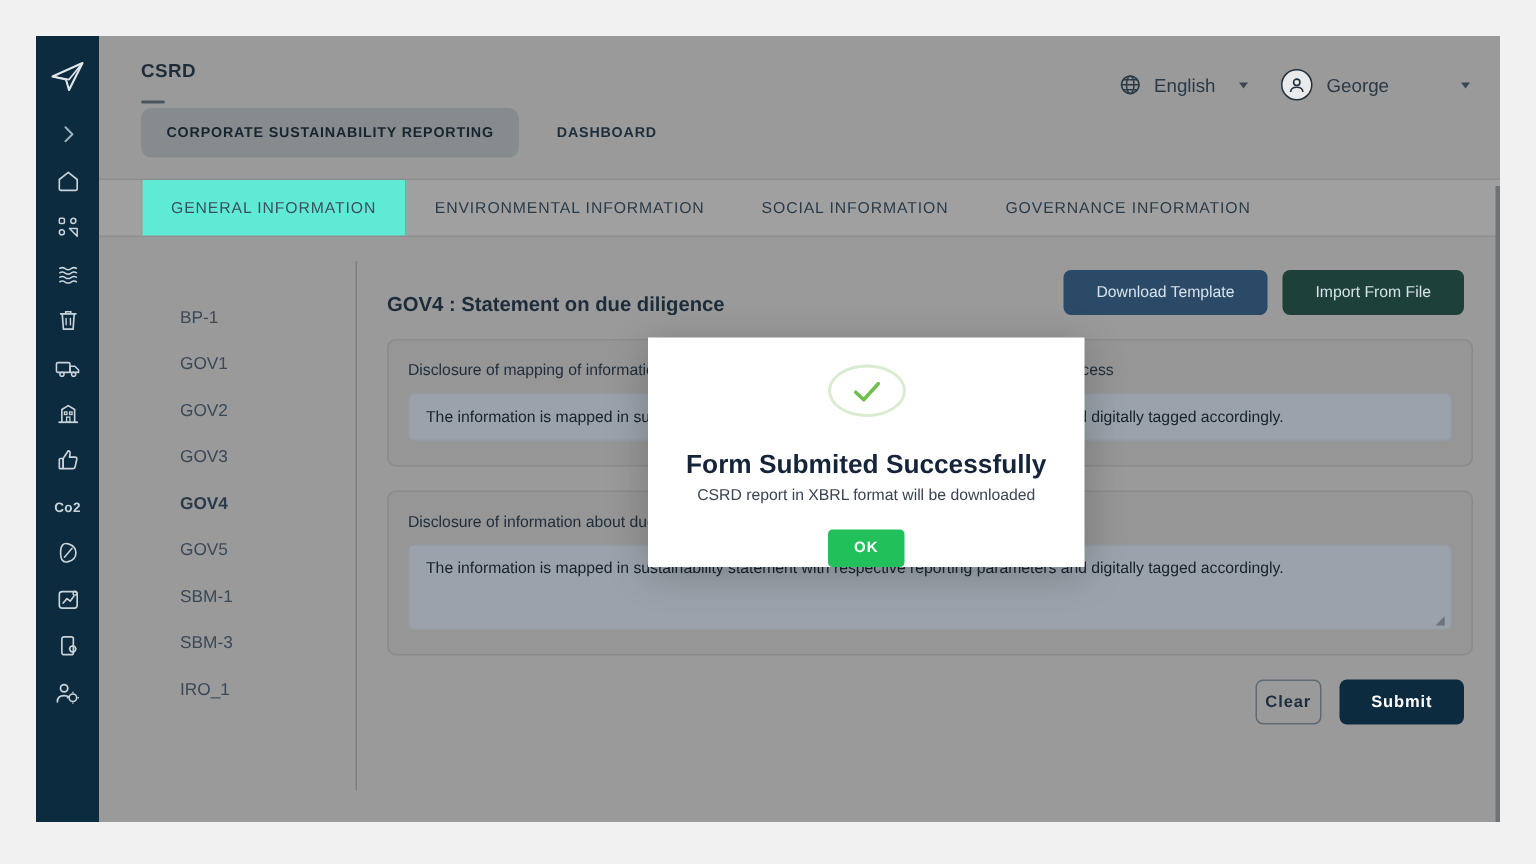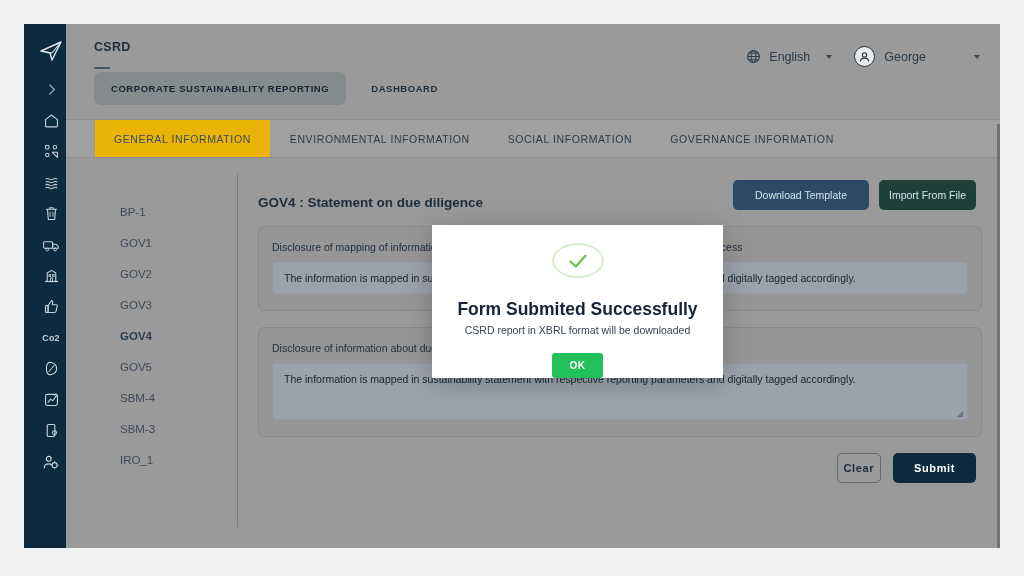--- a/index.html
+++ b/index.html
@@ -15,21 +15,21 @@
     width: 976px; height: 524px;
     display: flex;
     overflow: hidden;
   }
 
   
   .sidebar {
     width: 42px; height: 100%;
     background: #0d2b3e;
     display: flex; flex-direction: column;
-    align-items: flex-end;
+    align-items: center;
     padding-top: 10px;
     flex-shrink: 0;
   }
   .sidebar-logo { width: 30px; height: 34px; display: flex; align-items: center; justify-content: center; margin-bottom: 6px; }
   .side-icon {
     width: 30px; height: 31px;
     display: flex; align-items: center; justify-content: center;
     color: #c9d3da;
   }
   .side-icon svg { display: block; }
@@ -103,21 +103,21 @@
     padding-left: 28px;
     height: 39px;
   }
   .tab {
     display: flex; align-items: center;
     padding: 0 19px;
     font-size: 10.5px; font-weight: 400; letter-spacing: .6px;
     color: #2a3b48;
   }
   .tab.active {
-    background: #eab308;
+    background: #5eead4;
     color: #3f4d5c;
     border-left: 1px solid #9a9a9a;
     border-right: 1px solid #9a9a9a;
   }
 
   
   .content-area {
     display: flex;
     height: calc(100% - 155px);
     padding: 16px 18px 0 12px;
@@ -153,21 +153,21 @@
   .head-btns { display: flex; gap: 10px; flex-shrink: 0; }
   .btn-dl {
     background: #2b4a68; color: #d8e2ea;
     font-size: 10.5px;
     padding: 9px 22px; border-radius: 5px;
     border: none; white-space: nowrap;
   }
   .btn-imp {
     background: #1d4038; color: #d8e2ea;
     font-size: 10.5px;
-    padding: 9px 10px; border-radius: 5px;
+    padding: 9px 22px; border-radius: 5px;
     border: none; white-space: nowrap;
   }
   .field-card {
     background: #969696;
     border: 1px solid #8a8a8a;
     border-radius: 6px;
     margin-top: 16px;
     padding: 14px 13px 16px 13px;
   }
   .field-label {
@@ -386,21 +386,21 @@
 
     <div class="content-area">
 
       <div class="sidelist">
         <div class="sidelist-item">BP-1</div>
         <div class="sidelist-item">GOV1</div>
         <div class="sidelist-item">GOV2</div>
         <div class="sidelist-item">GOV3</div>
         <div class="sidelist-item active">GOV4</div>
         <div class="sidelist-item">GOV5</div>
-        <div class="sidelist-item">SBM-4</div>
+        <div class="sidelist-item">SBM-1</div>
         <div class="sidelist-item">SBM-3</div>
         <div class="sidelist-item">IRO_1</div>
       </div>
 
       <div class="panel">
         <div class="panel-head">
           <div class="panel-title">GOV4 : Statement on due diligence</div>
           <div class="head-btns">
             <button class="btn-dl">Download Template</button>
             <button class="btn-imp">Import From File</button>

